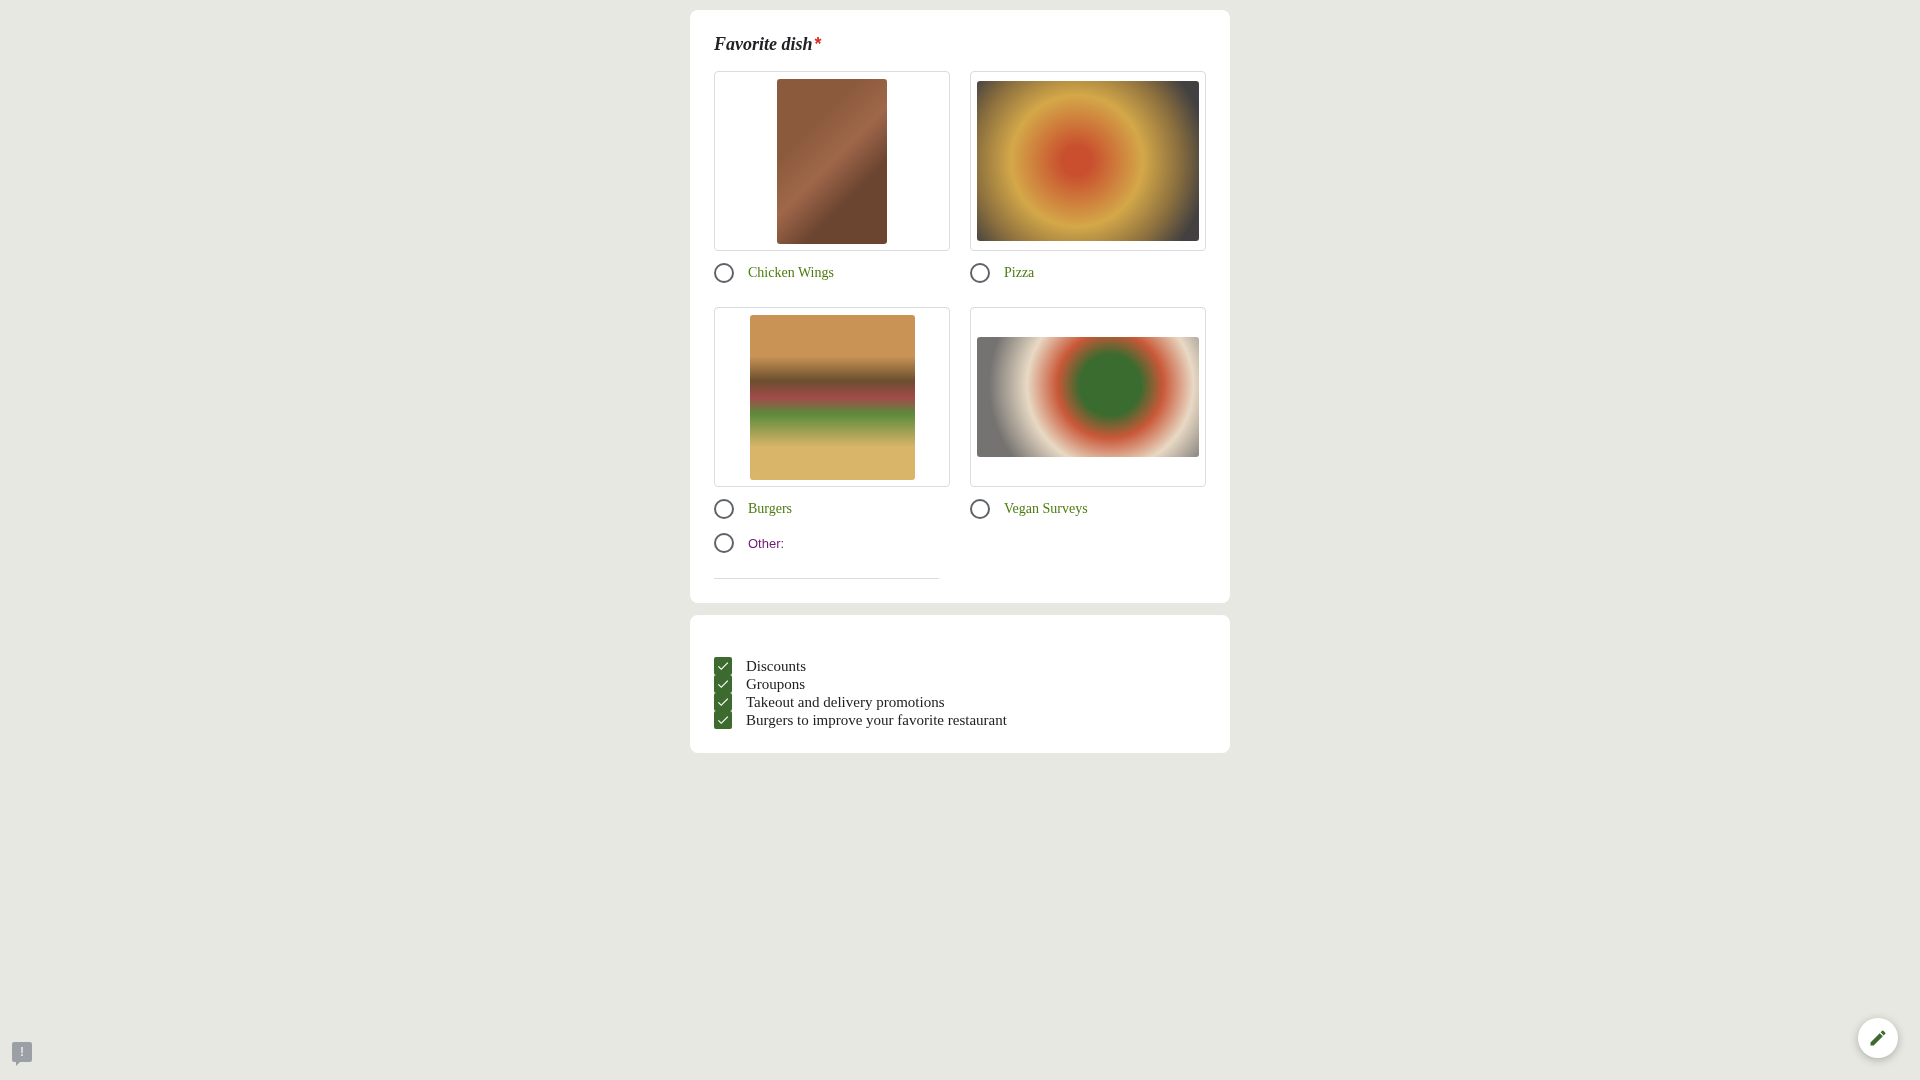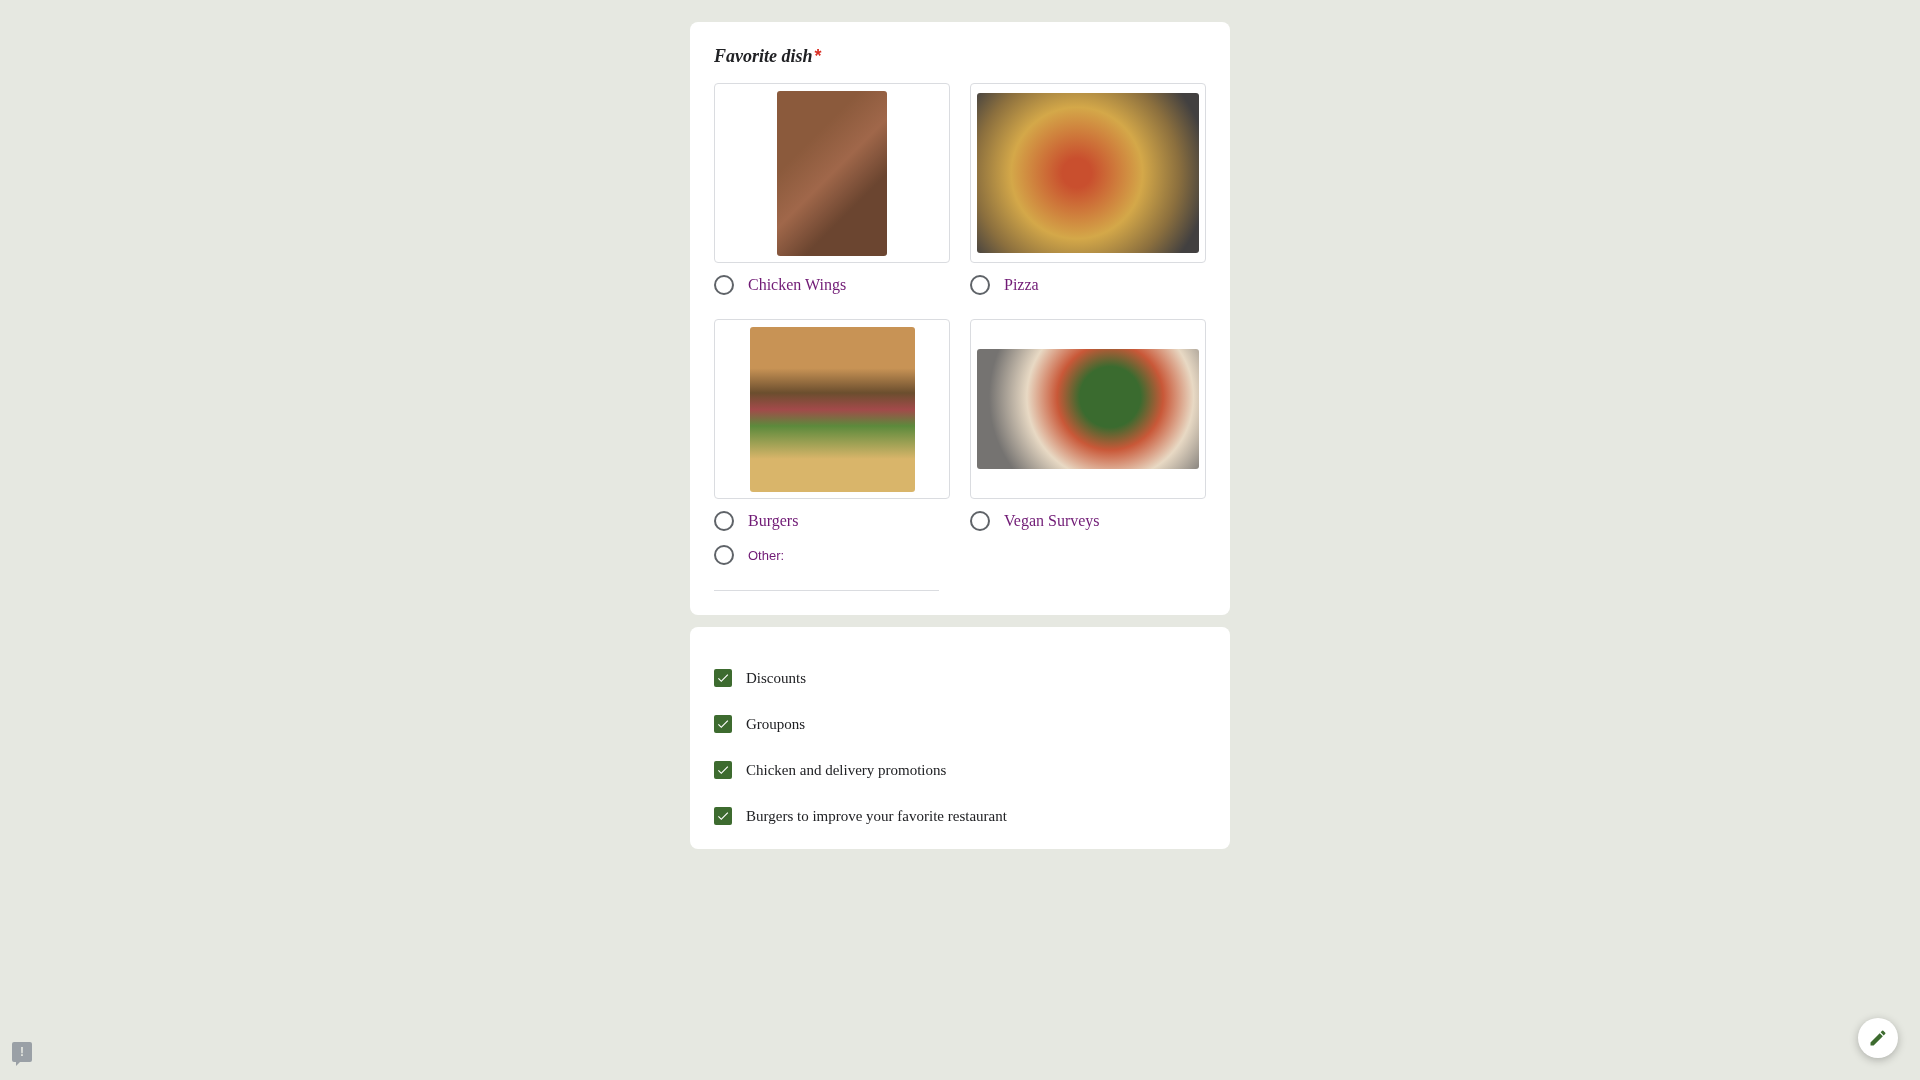--- a/index.html
+++ b/index.html
@@ -8,21 +8,21 @@
       box-sizing: border-box;
     }
     body {
       background-color: #e6e8e1;
       font-family: Georgia, 'Times New Roman', serif;
       min-height: 100vh;
       position: relative;
     }
     .form-container {
       max-width: 540px;
-      margin: 12px auto;
+      margin: 0 auto;
       padding-top: 10px;
     }
     .card {
       background: #fff;
       border-radius: 8px;
       padding: 24px;
       margin-bottom: 12px;
     }
     .question-title {
       font-family: 'Brush Script MT', cursive;
@@ -96,22 +96,22 @@
     }
     .radio-circle {
       width: 20px;
       height: 20px;
       border: 2px solid #5f6368;
       border-radius: 50%;
       flex-shrink: 0;
       cursor: pointer;
     }
     .option-label {
-      font-size: 16px;
-      color: #701a75;
+      font-size: 14px;
+      color: #4d7c0f;
       font-family: Georgia, serif;
     }
     .other-row {
       display: flex;
       align-items: center;
       gap: 14px;
       margin-top: 6px;
     }
     .other-label {
       font-size: 13px;
@@ -120,21 +120,21 @@
     }
     .other-underline {
       width: 225px;
       border-bottom: 1px solid #dadce0;
       height: 24px;
       margin-top: 2px;
     }
     .checkbox-list {
       display: flex;
       flex-direction: column;
-      gap: 28px;
+      gap: 0;
       margin-top: 18px;
     }
     .checkbox-row {
       display: flex;
       align-items: center;
       gap: 14px;
     }
     .checkbox {
       width: 18px;
       height: 18px;
@@ -290,21 +290,21 @@
         <span class="checkbox-label">Groupons</span>
       </div>
 
 
       <div class="checkbox-row">
         <div class="checkbox">
           <svg viewBox="0 0 24 24">
               <path d="M9 16.17L4.83 12l-1.42 1.41L9 19 21 7l-1.41-1.41z"></path>
             </svg>
         </div>
-        <span class="checkbox-label">Chicken and delivery promotions</span>
+        <span class="checkbox-label">Takeout and delivery promotions</span>
       </div>
 
       <div class="checkbox-row">
         <div class="checkbox">
           <svg viewBox="0 0 24 24">
               <path d="M9 16.17L4.83 12l-1.42 1.41L9 19 21 7l-1.41-1.41z"></path>
             </svg>
         </div>
         <span class="checkbox-label">Burgers to improve your favorite restaurant</span>
       </div>

